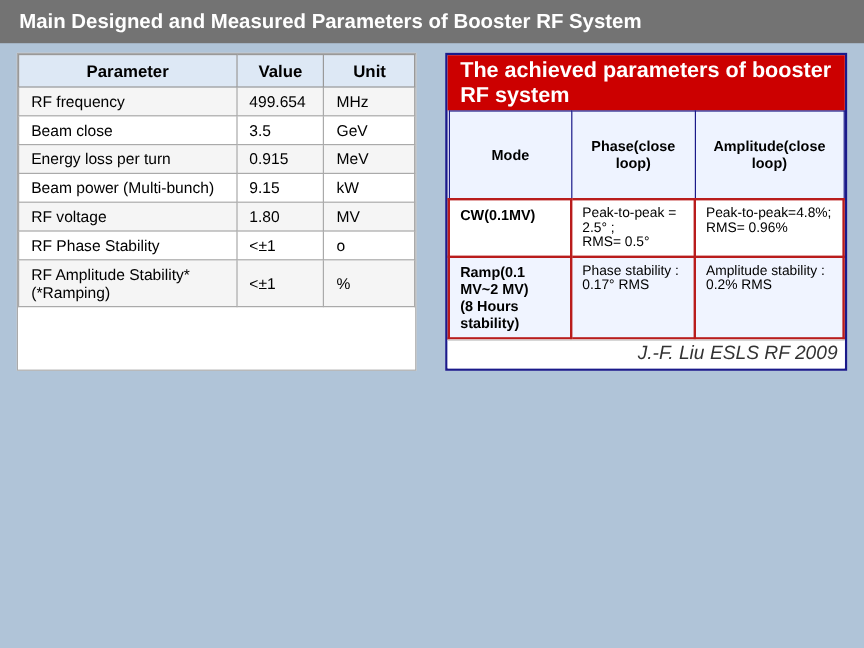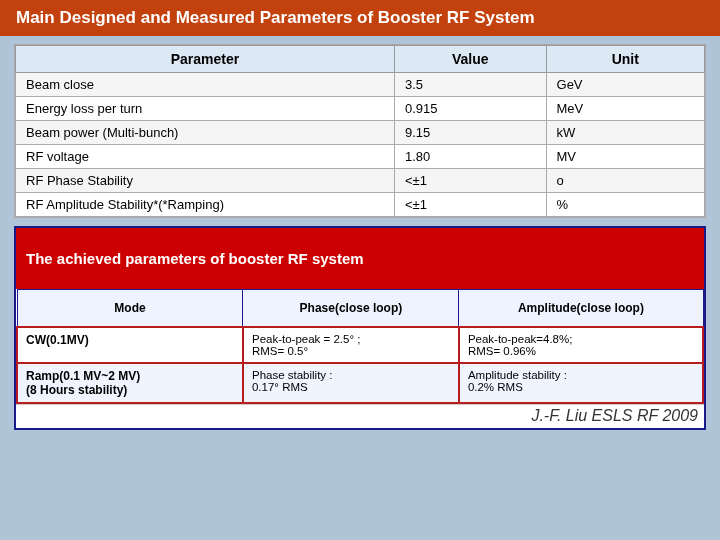--- a/index.html
+++ b/index.html
@@ -12,33 +12,33 @@
     }
 
     .page-container {
       width: 720px;
       height: 540px;
       background: #b0c4d8;
       position: relative;
     }
 
     .title-bar {
-      background: #c2410c;
+      background: #737373;
       color: white;
       font-size: 17px;
       font-weight: bold;
       padding: 8px 16px;
       width: 100%;
     }
 
     .content-area {
       display: flex;
-      flex-direction: column;
+      flex-direction: row;
       padding: 8px 14px;
-      gap: 8px;
+      gap: 24px;
     }
 
     
     .top-table-wrapper {
       background: white;
       border: 1px solid #aaa;
       width: 100%;
     }
 
     .top-table {
@@ -72,35 +72,35 @@
     
     .bottom-table-wrapper {
       background: white;
       border: 2px solid #1a1a8a;
       width: 100%;
     }
 
     .bottom-title {
       background: #cc0000;
       color: white;
-      font-size: 15px;
-      font-weight: bold;
-      padding: 22px 10px;
+      font-size: 18px;
+      font-weight: bold;
+      padding: 2px 10px;
       text-align: left;
     }
 
     .bottom-table {
       width: 100%;
       border-collapse: collapse;
       font-size: 12px;
     }
 
     .bottom-table th {
       border: 1px solid #1a1a8a;
-      padding: 11px 8px;
+      padding: 22px 8px;
       font-weight: bold;
       background: #eef3ff;
       text-align: center;
       font-size: 12px;
     }
 
     .bottom-table td {
       border: 2px solid #b91c1c;
       padding: 5px 8px;
       vertical-align: top;
@@ -139,20 +139,25 @@
     <div class="top-table-wrapper">
       <table class="top-table">
         <thead>
           <tr>
             <th class="col-param">Parameter</th>
             <th class="col-value">Value</th>
             <th class="col-unit">Unit</th>
           </tr>
         </thead>
         <tbody id="top-table-body">
+        <tr>
+              <td>RF frequency</td>
+              <td>499.654</td>
+              <td>MHz</td>
+            </tr>
             <tr>
               <td>Beam close</td>
               <td>3.5</td>
               <td>GeV</td>
             </tr>
             <tr>
               <td>Energy loss per turn</td>
               <td>0.915</td>
               <td>MeV</td>
             </tr>

